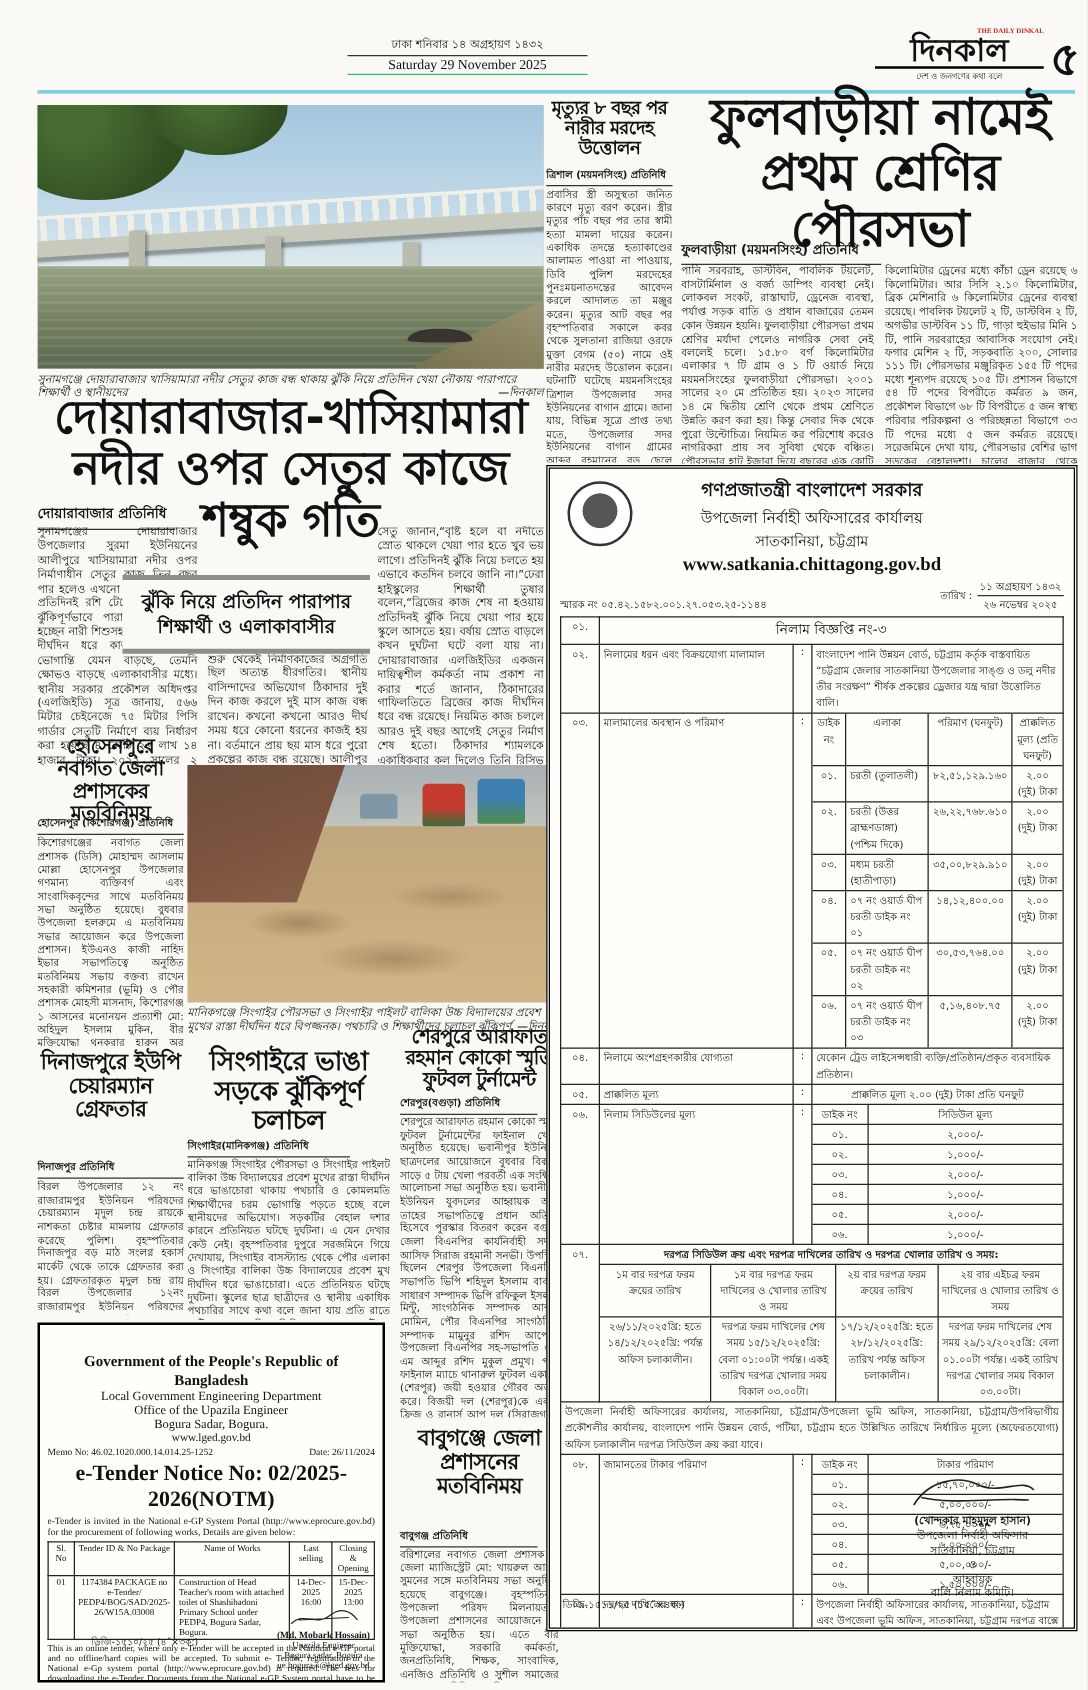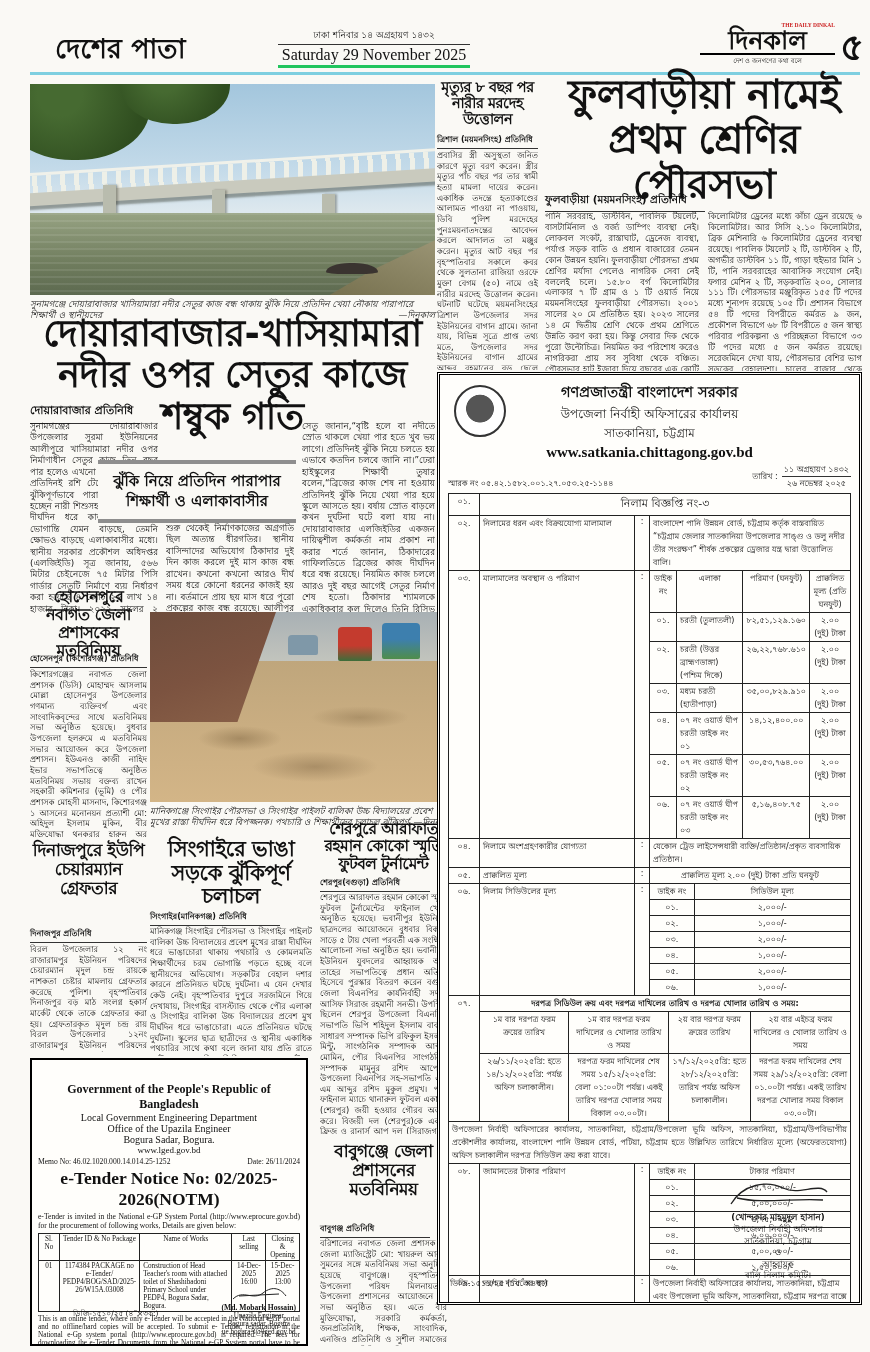--- a/index.html
+++ b/index.html
@@ -57,24 +57,23 @@
   .cell-colon{width:8px;text-align:center;}
   .inner td,.inner th{font-size:8px;}
   .sig-line{text-align:center;font-size:8.6px;line-height:1.35;}
   .scribble{display:block;margin:0 auto;}
 </style>
 </head>
 <body>
 
 <div class="page">
 
-  <div class="abs bn bold" style="left:55px;top:28px;font-size:27px;">দেশের পাতা</div>
   <div class="abs ctr" style="left:278px;top:28px;width:192px;">
     <div class="bn" style="font-size:9px;border-bottom:1px solid #333;padding-bottom:1px;">ঢাকা শনিবার ১৪ অগ্রহায়ণ ১৪৩২</div>
-    <div class="en" style="font-size:16px;border-bottom:3px solid #22c55e;padding:1px 0;text-align:center;">Saturday 29 November 2025</div>
+    <div class="en" style="font-size:11px;border-bottom:1px solid #22c55e;padding:1px 0;text-align:center;">Saturday 29 November 2025</div>
   </div>
   <div class="abs" style="left:700px;top:22px;width:135px;text-align:center;">
     <div class="en" style="font-size:5.5px;color:#cc2222;text-align:right;font-weight:bold;">THE DAILY DINKAL</div>
     <div class="bn bold" style="font-size:25px;line-height:1;border-bottom:2px solid #000;">দিনকাল</div>
     <div class="bn" style="font-size:6.5px;margin-top:1px;">দেশ ও জনগণের কথা বলে</div>
   </div>
   <div class="abs bn bold" style="left:840px;top:18px;font-size:37px;">৫</div>
   <div class="abs rule-cyan" style="left:30px;top:72px;width:830px;height:3px;"></div>
 
   <div class="abs photo" style="left:30px;top:84px;width:405px;height:211px;">

